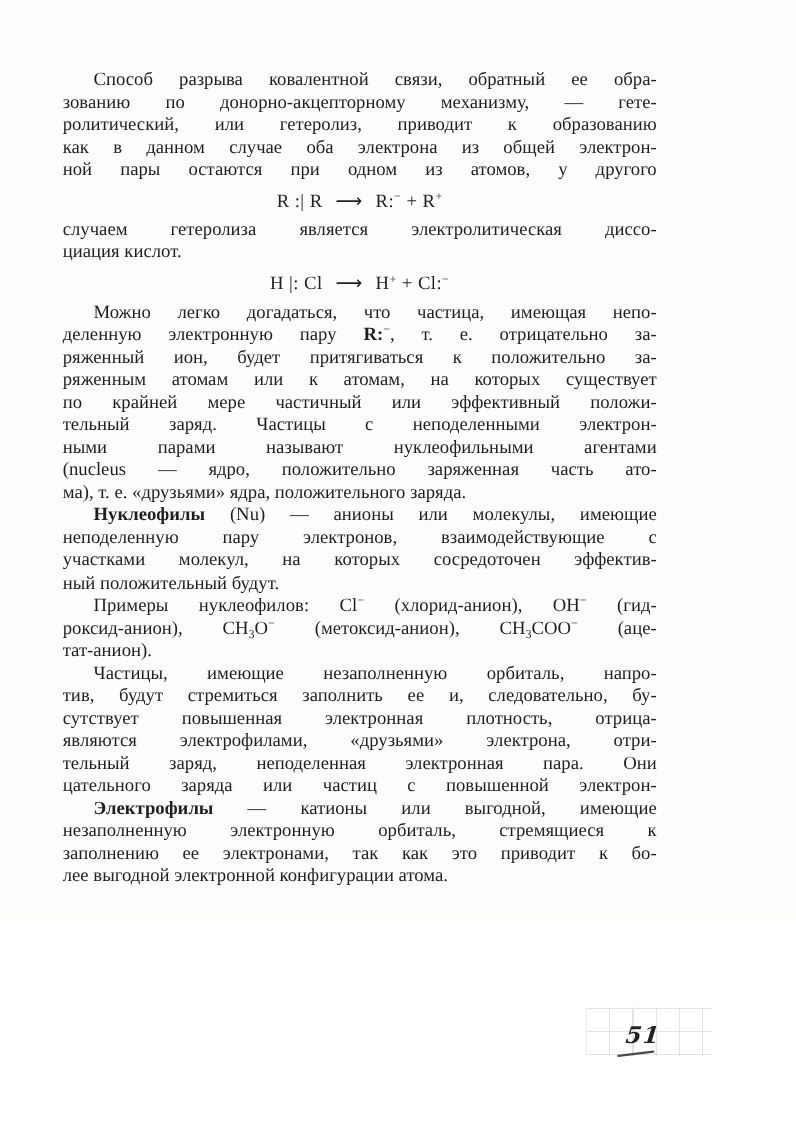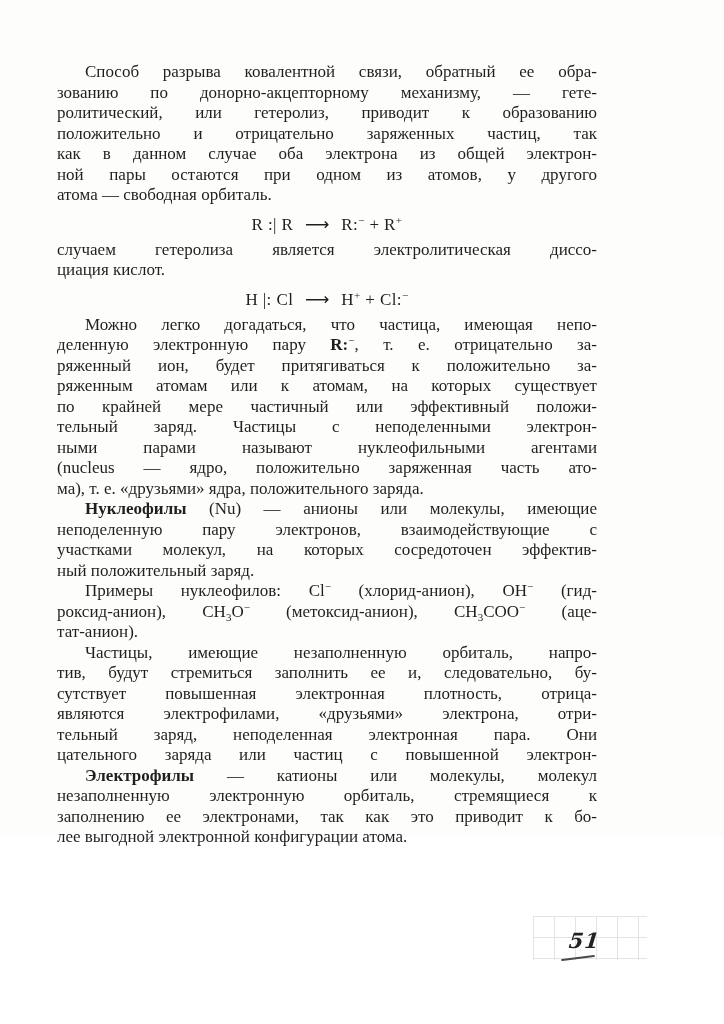--- a/index.html
+++ b/index.html
@@ -85,24 +85,22 @@
 </style>
 </head>
 <body>
 
 <div class="page">
   <div class="text-block">
       <div class="para">
         <div class="line first"><span>Способ разрыва ковалентной связи, обратный ее обра-</span></div>
         <div class="line"><span>зованию по донорно-акцепторному механизму, — </span><span class="i">гете-</span></div>
         <div class="line"><span class="i">ролитический</span><span>, или </span><span class="i">гетеролиз</span><span>, приводит к образованию</span></div>
-        <div class="line"><span>положительно и отрицательно заряженных частиц, так</span></div>
         <div class="line"><span>как в данном случае оба электрона из общей электрон-</span></div>
         <div class="line"><span>ной пары остаются при одном из атомов, у другого</span></div>
-        <div class="line last"><span>атома — свободная орбиталь.</span></div>
       </div>
       <div class="equation"><span>R :| R </span><span class="arw">⟶</span><span> R:</span><span class="sup">−</span><span> + R</span><span class="sup">+</span></div>
       <div class="para">
         <div class="line"><span>случаем гетеролиза является электролитическая диссо-</span></div>
         <div class="line last"><span>циация кислот.</span></div>
       </div>
       <div class="equation"><span>H |: Cl </span><span class="arw">⟶</span><span> H</span><span class="sup">+</span><span> + Cl:</span><span class="sup">−</span></div>
       <div class="para">
         <div class="line first"><span>Можно легко догадаться, что частица, имеющая непо-</span></div>
         <div class="line"><span>деленную электронную пару </span><span class="b">R:</span><span class="sup">−</span><span>, т. е. отрицательно за-</span></div>
@@ -111,37 +109,37 @@
         <div class="line"><span>по крайней мере частичный или эффективный положи-</span></div>
         <div class="line"><span>тельный заряд. Частицы с неподеленными электрон-</span></div>
         <div class="line"><span>ными парами называют </span><span class="i">нуклеофильными агентами</span></div>
         <div class="line"><span>(nucleus — ядро, положительно заряженная часть ато-</span></div>
         <div class="line last"><span>ма), т. е. «друзьями» ядра, положительного заряда.</span></div>
       </div>
       <div class="para">
         <div class="line first"><span class="b">Нуклеофилы</span><span> (Nu) — анионы или молекулы, имеющие</span></div>
         <div class="line"><span>неподеленную пару электронов, взаимодействующие с</span></div>
         <div class="line"><span>участками молекул, на которых сосредоточен эффектив-</span></div>
-        <div class="line last"><span>ный положительный заряд.</span></div>
+        <div class="line last"><span>ный положительный будут.</span></div>
       </div>
       <div class="para">
         <div class="line first"><span>Примеры нуклеофилов: Cl</span><span class="sup">−</span><span> (хлорид-анион), OH</span><span class="sup">−</span><span> (гид-</span></div>
         <div class="line"><span>роксид-анион), CH</span><span class="sub">3</span><span>O</span><span class="sup">−</span><span> (метоксид-анион), CH</span><span class="sub">3</span><span>COO</span><span class="sup">−</span><span> (аце-</span></div>
         <div class="line last"><span>тат-анион).</span></div>
       </div>
       <div class="para">
         <div class="line first"><span>Частицы, имеющие незаполненную орбиталь, напро-</span></div>
         <div class="line"><span>тив, будут стремиться заполнить ее и, следовательно, бу-</span></div>
         <div class="line"><span>сутствует повышенная электронная плотность, отрица-</span></div>
         <div class="line"><span>являются электрофилами, «друзьями» электрона, отри-</span></div>
         <div class="line"><span>тельный заряд, неподеленная электронная пара. Они</span></div>
         <div class="line"><span>цательного заряда или частиц с повышенной электрон-</span></div>
       </div>
       <div class="para">
-        <div class="line first"><span class="b">Электрофилы</span><span> — катионы или молекулы, молекул</span></div>
+        <div class="line first"><span class="b">Электрофилы</span><span> — катионы или выгодной, имеющие</span></div>
         <div class="line"><span>незаполненную электронную орбиталь, стремящиеся к</span></div>
         <div class="line"><span>заполнению ее электронами, так как это приводит к бо-</span></div>
         <div class="line last"><span>лее выгодной электронной конфигурации атома.</span></div>
       </div>
     </div>
   <div class="footer-grid"></div>
   <div class="page-number">51</div>
   <div class="page-number-underline"></div>
 </div>
 

